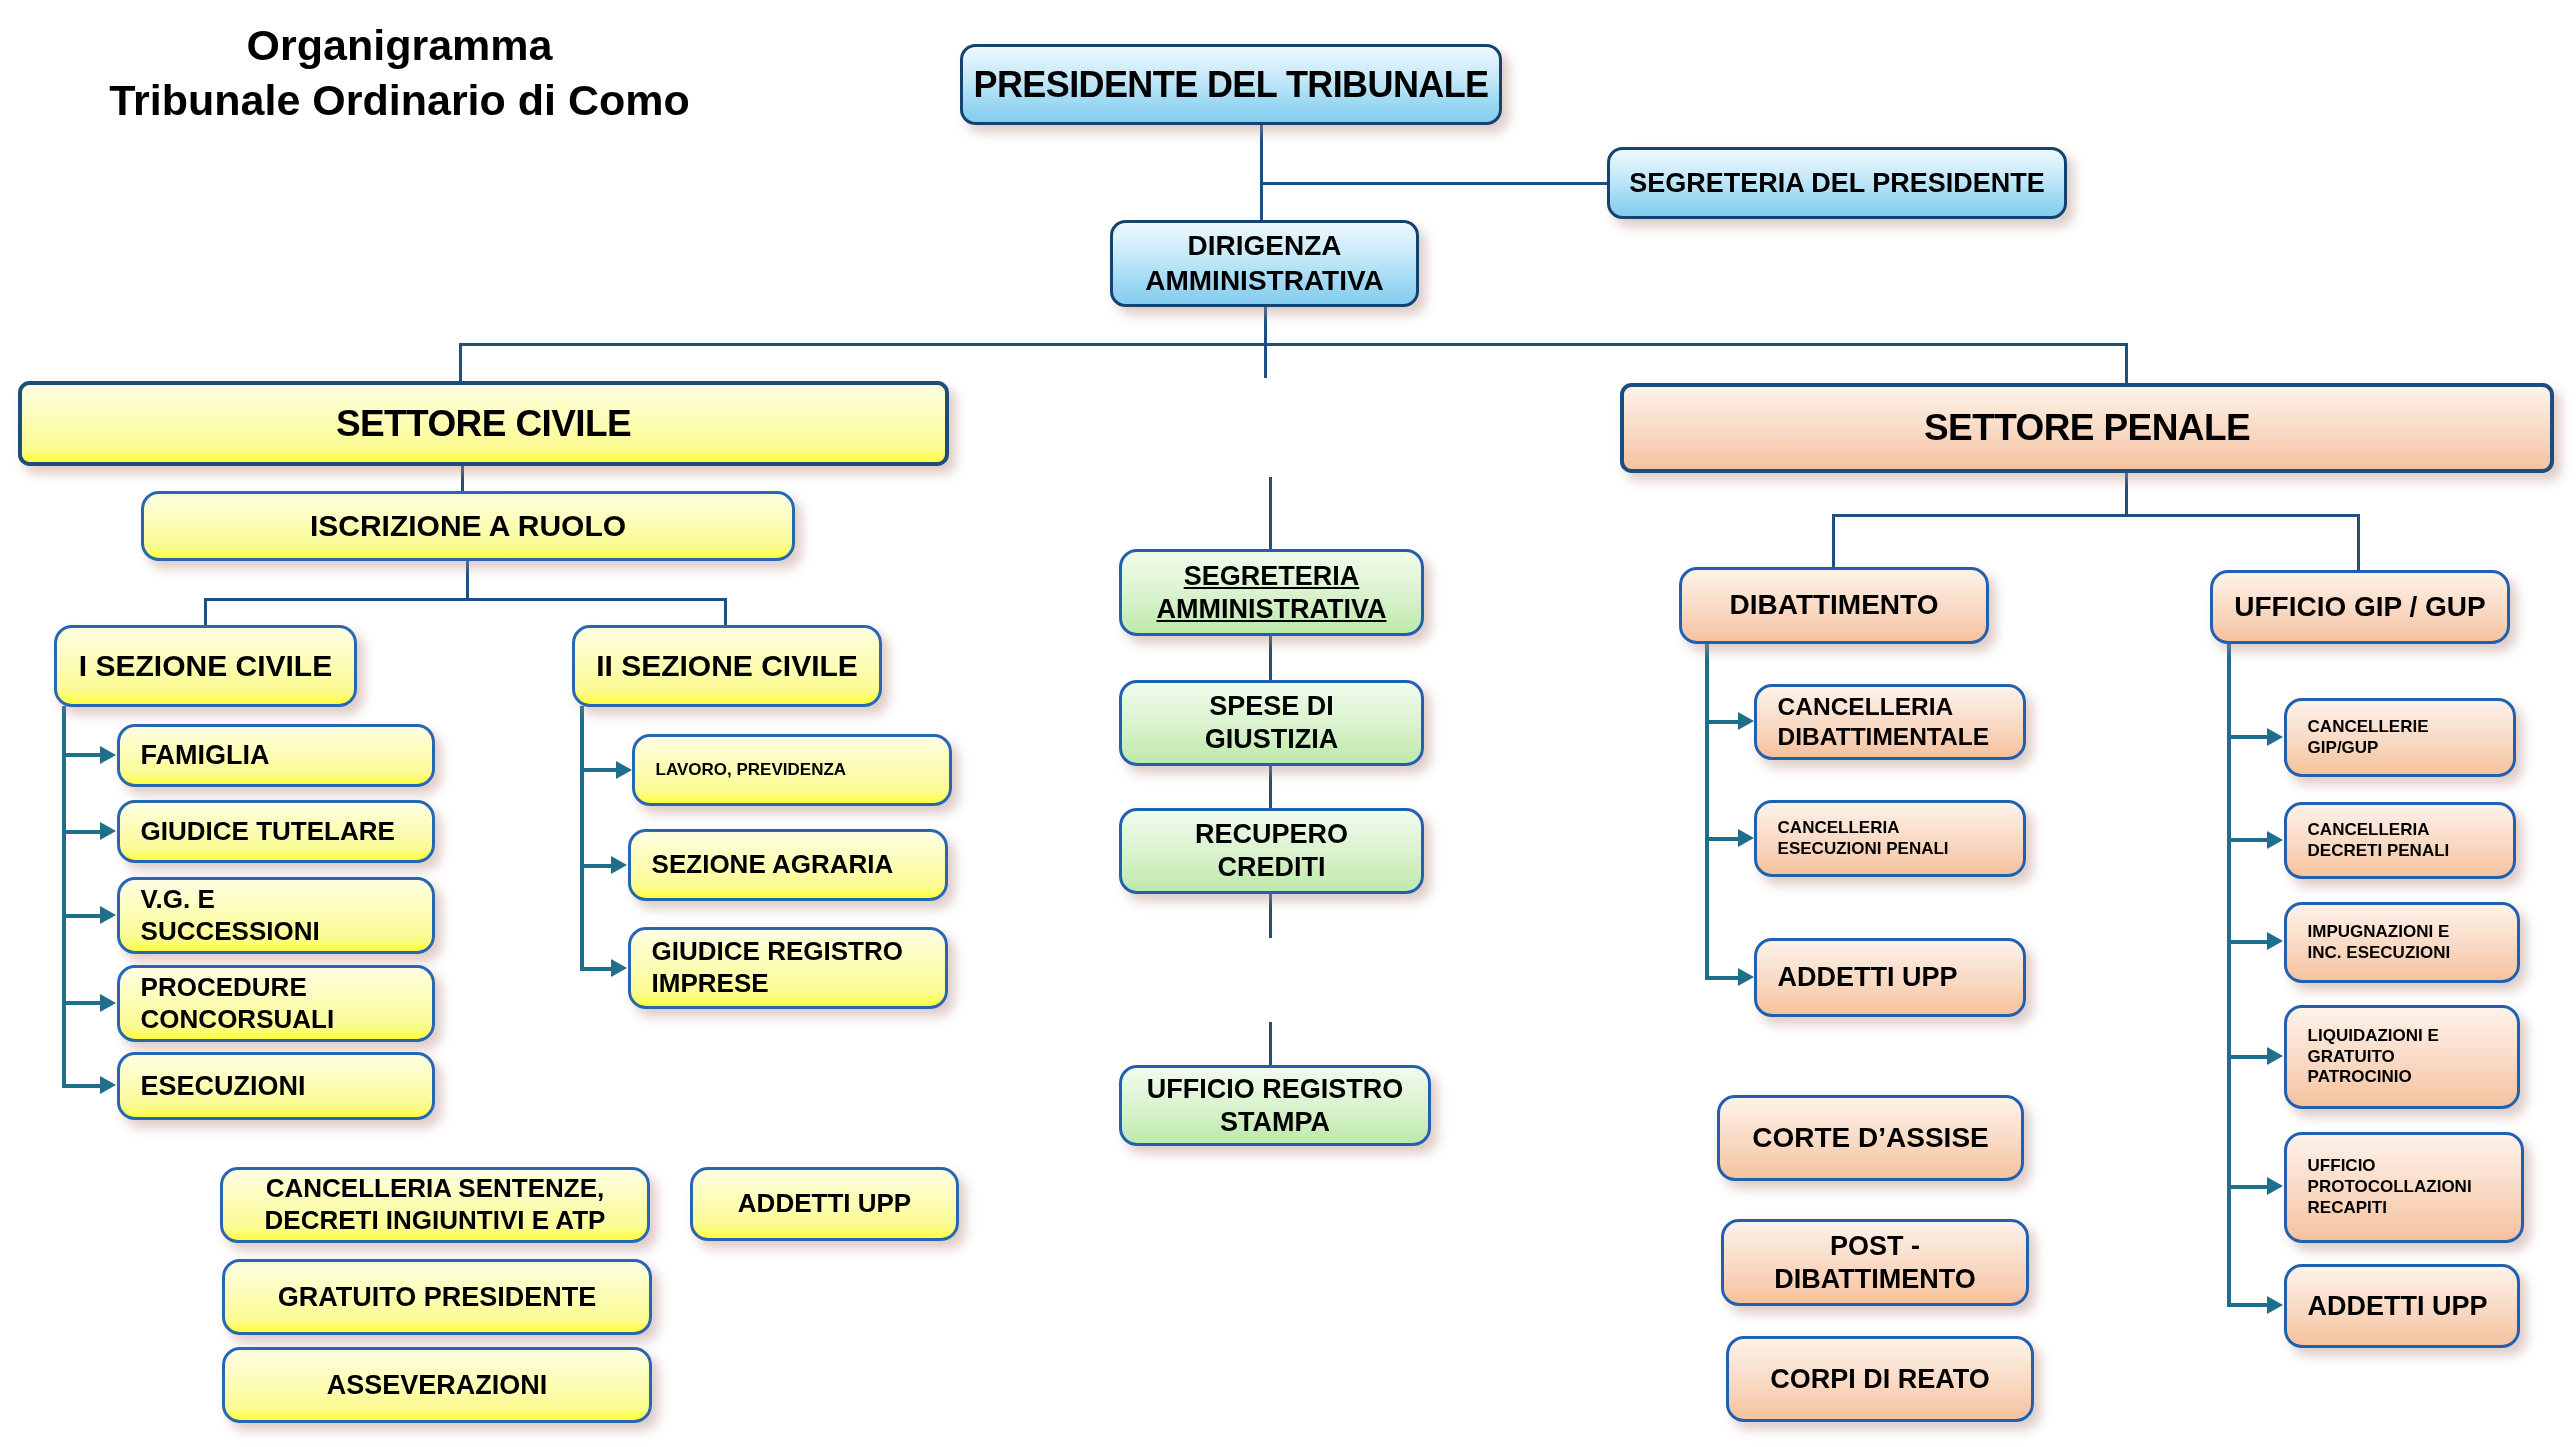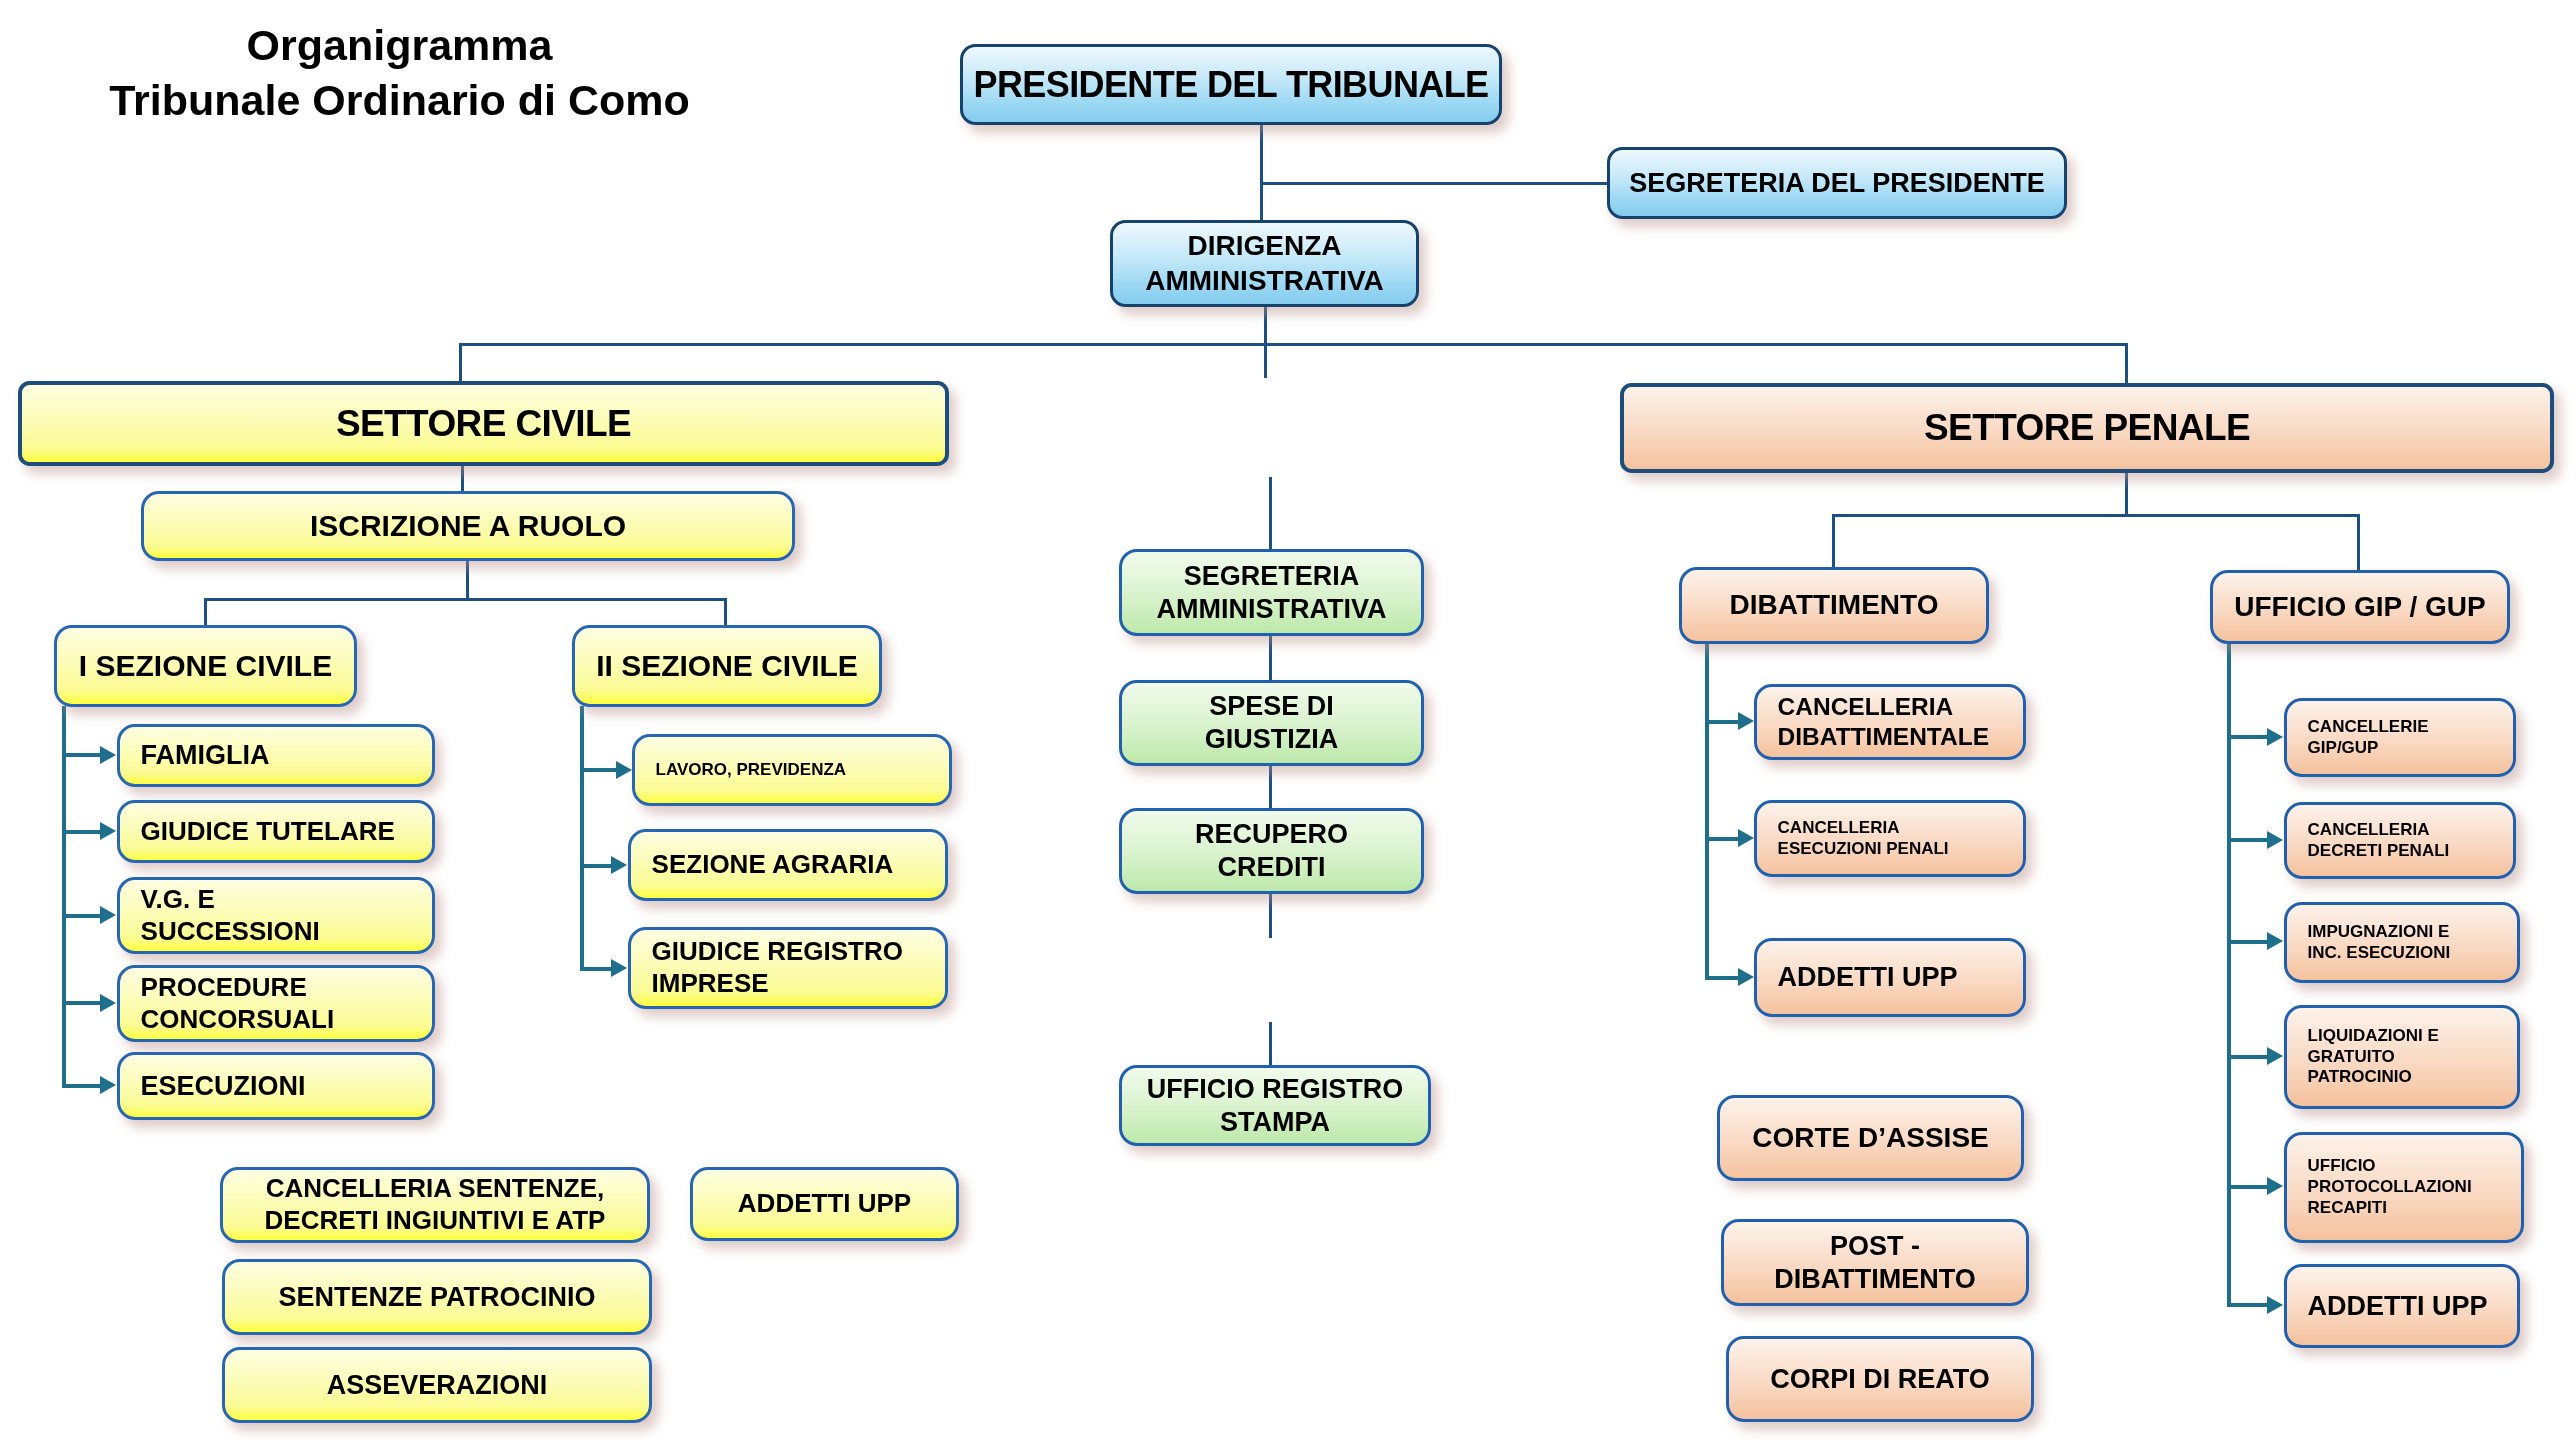--- a/index.html
+++ b/index.html
@@ -139,24 +139,24 @@
   <div class="box yellow left fs42" style="left:117px;top:1052px;width:318px;height:68px;">ESECUZIONI</div>
 
   <div class="box yellow left fs36" style="left:632px;top:734px;width:320px;height:72px;">LAVORO, PREVIDENZA</div>
   <div class="box yellow left fs40" style="left:628px;top:829px;width:320px;height:72px;">SEZIONE AGRARIA</div>
   <div class="box yellow left fs40" style="left:628px;top:927px;width:320px;height:82px;">GIUDICE  REGISTRO
 IMPRESE</div>
 
   <div class="box yellow fs40" style="left:220px;top:1167px;width:430px;height:76px;">CANCELLERIA SENTENZE,
 DECRETI INGIUNTIVI E ATP</div>
   <div class="box yellow fs40" style="left:690px;top:1167px;width:269px;height:74px;">ADDETTI UPP</div>
-  <div class="box yellow fs42" style="left:222px;top:1259px;width:430px;height:76px;">SENTENZE PATROCINIO</div>
+  <div class="box yellow fs42" style="left:222px;top:1259px;width:430px;height:76px;">GRATUITO PRESIDENTE</div>
   <div class="box yellow fs42" style="left:222px;top:1347px;width:430px;height:76px;">ASSEVERAZIONI</div>
 
-  <div class="box green fs42" style="left:1119px;top:549px;width:305px;height:87px;">SEGRETERIA
+  <div class="box green fs42" style="left:1119px;top:549px;width:305px;height:87px;text-decoration:underline;">SEGRETERIA
 AMMINISTRATIVA</div>
   <div class="box green fs42" style="left:1119px;top:680px;width:305px;height:86px;">SPESE DI
 GIUSTIZIA</div>
   <div class="box green fs42" style="left:1119px;top:808px;width:305px;height:86px;">RECUPERO
 CREDITI</div>
   <div class="box green fs42" style="left:1119px;top:1065px;width:312px;height:81px;">UFFICIO REGISTRO
 STAMPA</div>
 
   <div class="box peach fs44" style="left:1679px;top:567px;width:310px;height:77px;">DIBATTIMENTO</div>
   <div class="box peach fs44" style="left:2210px;top:570px;width:300px;height:74px;">UFFICIO GIP / GUP</div>

